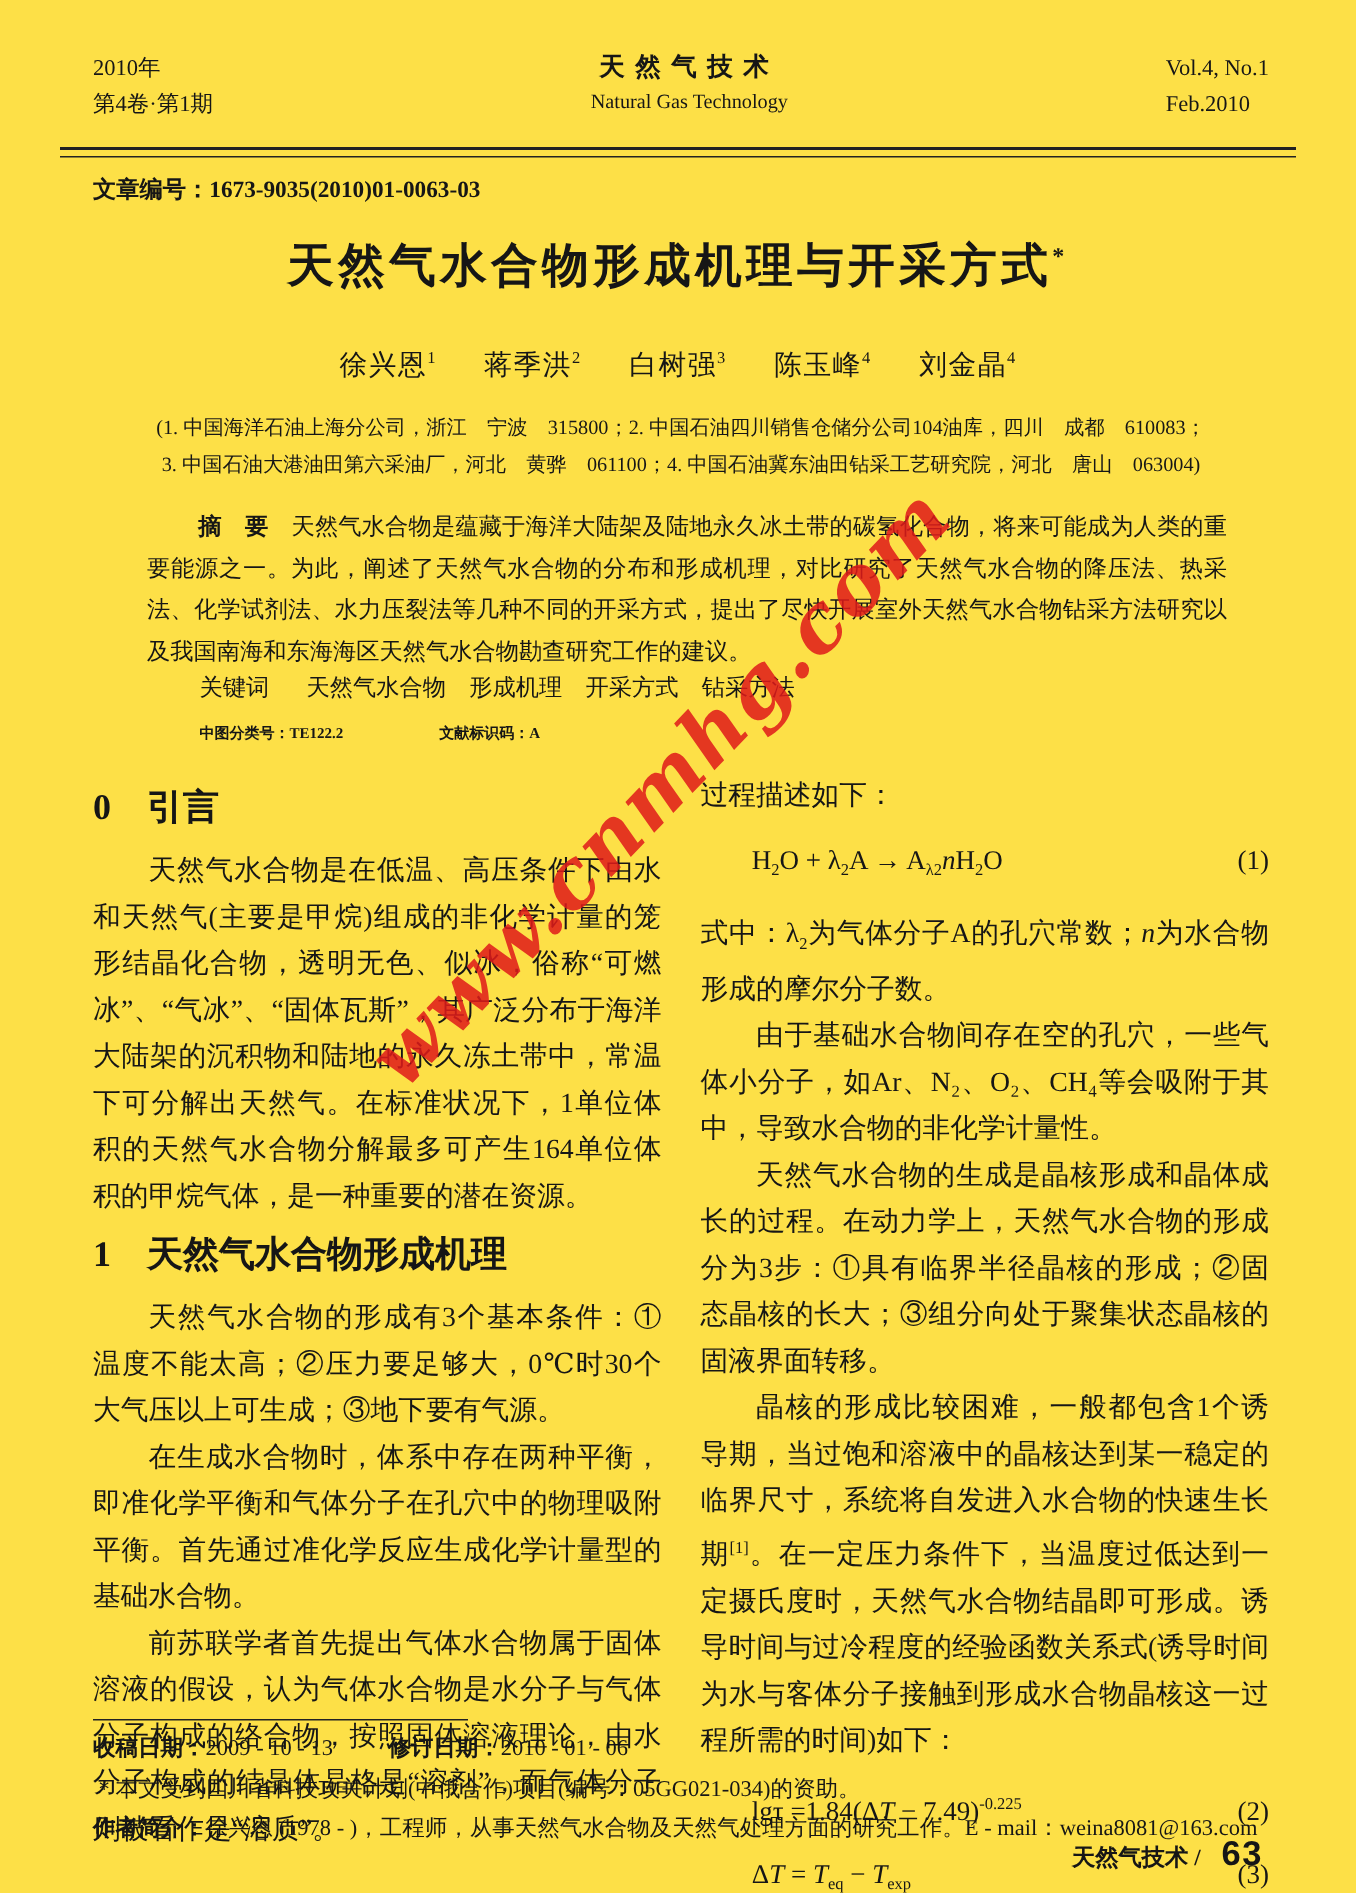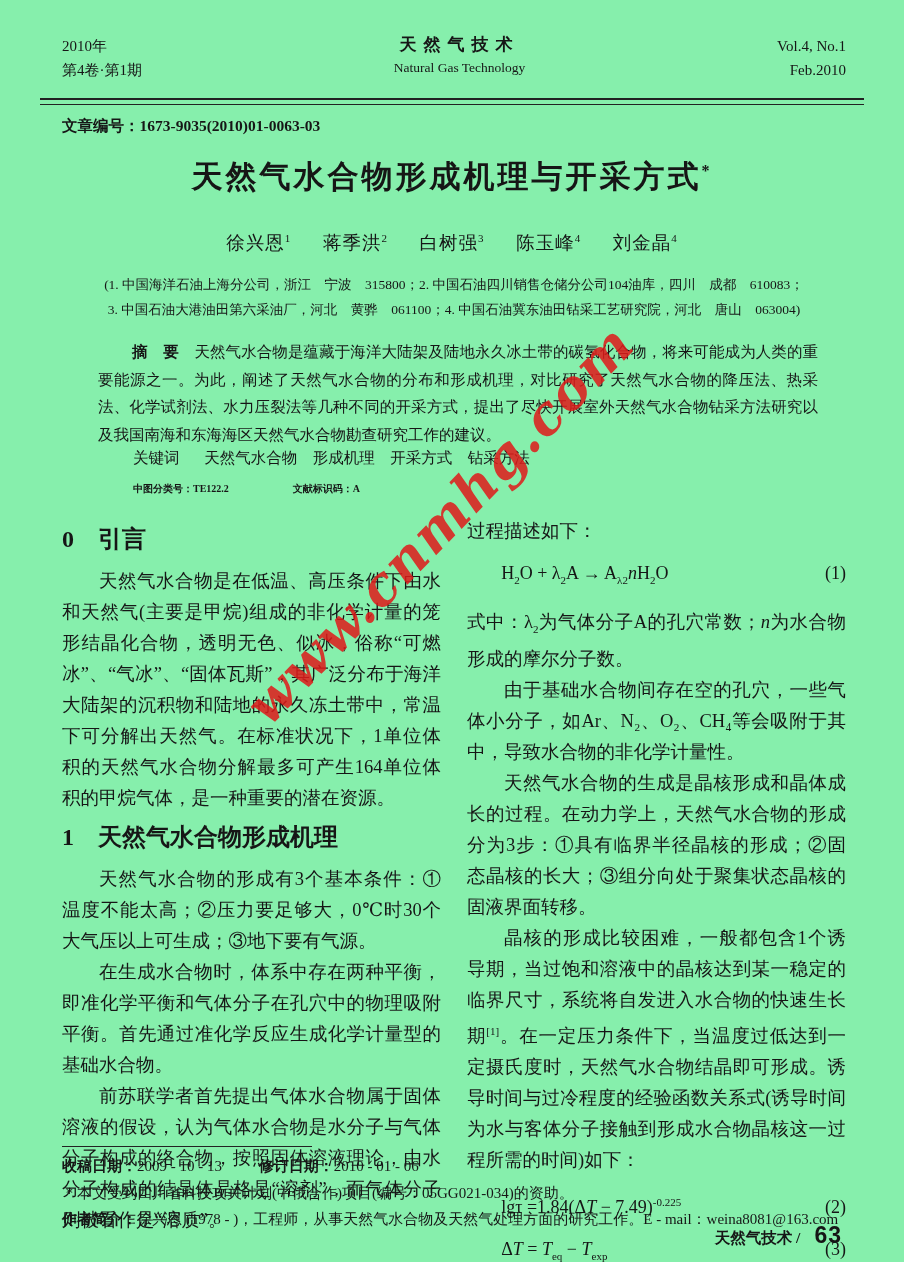--- a/index.html
+++ b/index.html
@@ -1,28 +1,28 @@
 <!DOCTYPE html>
 <html><head>
 <meta charset="utf-8">
 <style>
   html,body{margin:0;padding:0;background:#777;}
   .page{
     position:relative;
     width:904px;height:1262px;
     margin:0 auto;
-    background:#86efac;
+    background:#fde047;
     overflow:hidden;
     font-family:"Liberation Serif","DejaVu Serif",serif;
     color:#161616;
   }
   
   .hdr{position:absolute;top:34px;left:62px;right:58px;display:flex;justify-content:space-between;align-items:flex-start;}
   .hdr-left div,.hdr-right div{font-size:15px;line-height:24px;}
-  .hdr-right{text-align:right;}
+  .hdr-right{text-align:left;}
   .hdr-center{text-align:center;}
   .hdr-center .cn{font-size:17px;font-weight:bold;letter-spacing:7px;line-height:22px;}
   .hdr-center .en{font-size:13.5px;line-height:24px;}
   .hdr-rule{position:absolute;top:98px;left:40px;right:40px;height:4px;border-top:2px solid #222;border-bottom:1px solid #222;}
   .artnum{position:absolute;top:116px;left:62px;font-size:15.5px;font-weight:bold;}
   
   .title{position:absolute;top:156px;left:0;right:0;text-align:center;font-size:31px;font-weight:bold;letter-spacing:3px;}
   .title sup{font-size:16px;}
   .authors{position:absolute;top:230px;left:0;right:0;text-align:center;font-size:18.5px;letter-spacing:1px;}
   .authors .au{margin:0 13px;}

